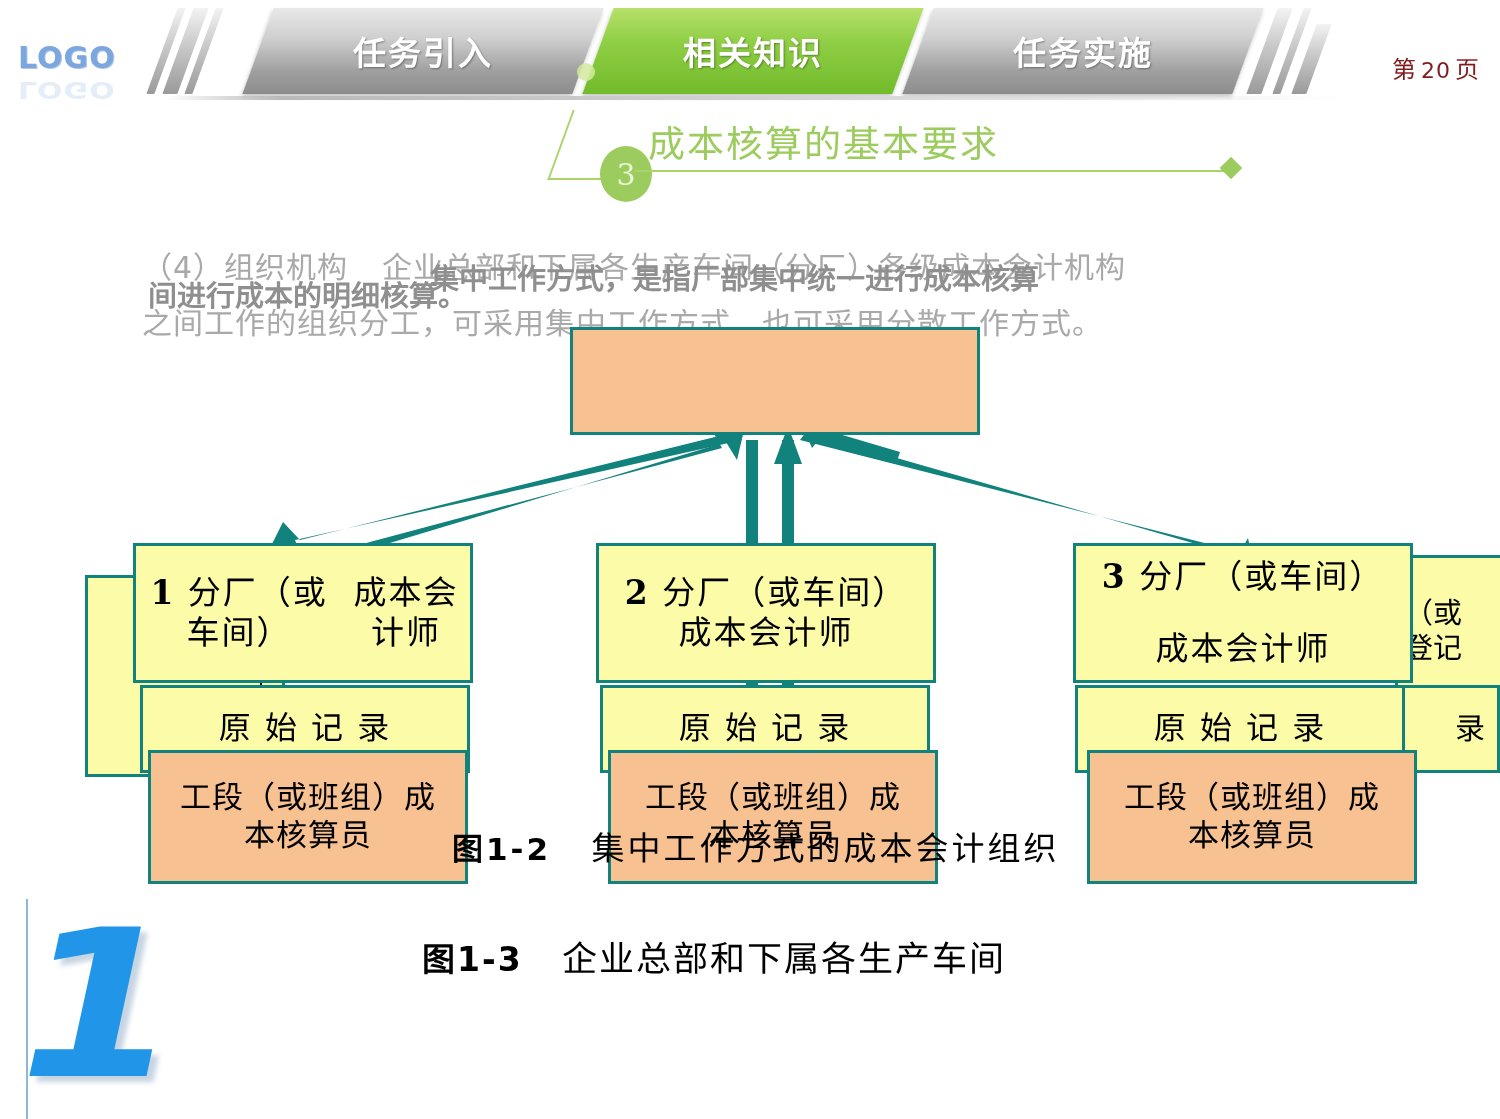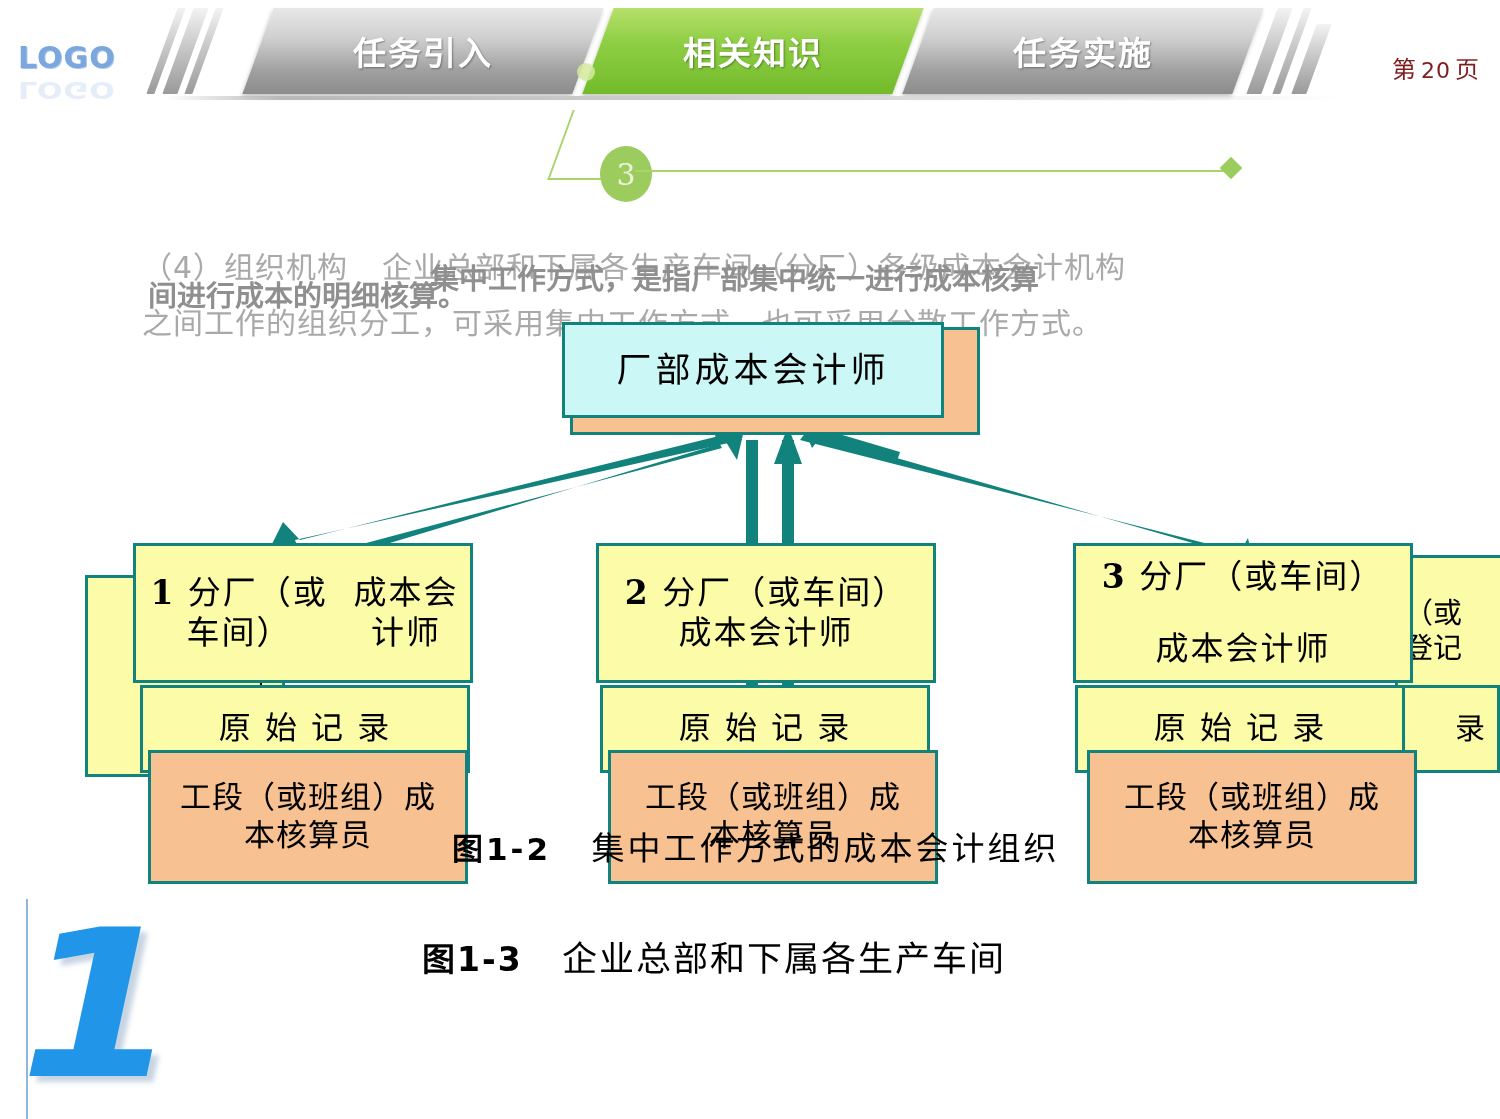--- a/index.html
+++ b/index.html
@@ -187,20 +187,21 @@
 
     <div class="page-no">
       <span>第</span><span class="num">20</span><span>页</span>
     </div>
   </div>
 
   <div class="sec">
     <div class="sec-dot"></div>
     <div class="sec-connector"></div>
     <div class="sec-circle">3</div>
+    <div class="sec-title">成本核算的基本要求</div>
     <div class="sec-rule"></div>
     <div class="sec-diamond"></div>
   </div>
 
   <div class="para-light">
     <span class="lead">（4）组织机构</span><span>企业总部和下属各生产车间（分厂）各级成本会计机构之间工作的组织分工，可采用集中工作方式，也可采用分散工作方式。</span>
   </div>
 
   <div class="bold-over bold-b1">集中工作方式，是指厂部集中统一进行成本核算</div>
   <div class="bold-over bold-a2">间进行成本的明细核算。</div>
@@ -234,23 +235,20 @@
 
     <div class="bx yellow" style="left:1395px;top:255px;width:180px;height:152px;font-size:29px;flex-direction:column;align-items:flex-start;padding-left:6px;">
       <span>（或</span>
       <span>登记</span>
     </div>
     <div class="bx yellow" style="left:1270px;top:385px;width:230px;height:88px;font-size:30px;justify-content:flex-end;padding-right:12px;">
       <span>录</span>
     </div>
 
     <div class="bx orange" style="left:570px;top:27px;width:410px;height:108px;"></div>
-    <div class="bx cyan" style="left:562px;top:22px;width:382px;height:96px;font-size:35px;letter-spacing:4px;">
-      <span>厂部成本会计师</span>
-    </div>
 
     <div class="bx yellow" style="left:140px;top:385px;width:330px;height:88px;font-size:32px;letter-spacing:2px;">
       <span>原 始 记 录</span>
     </div>
     <div class="bx yellow" style="left:133px;top:243px;width:340px;height:140px;flex-direction:row;font-size:33px;letter-spacing:2px;">
       <div>
         <b>1</b>
         <span>分厂（或车间）</span>
       </div>
       <div>成本会计师</div>

